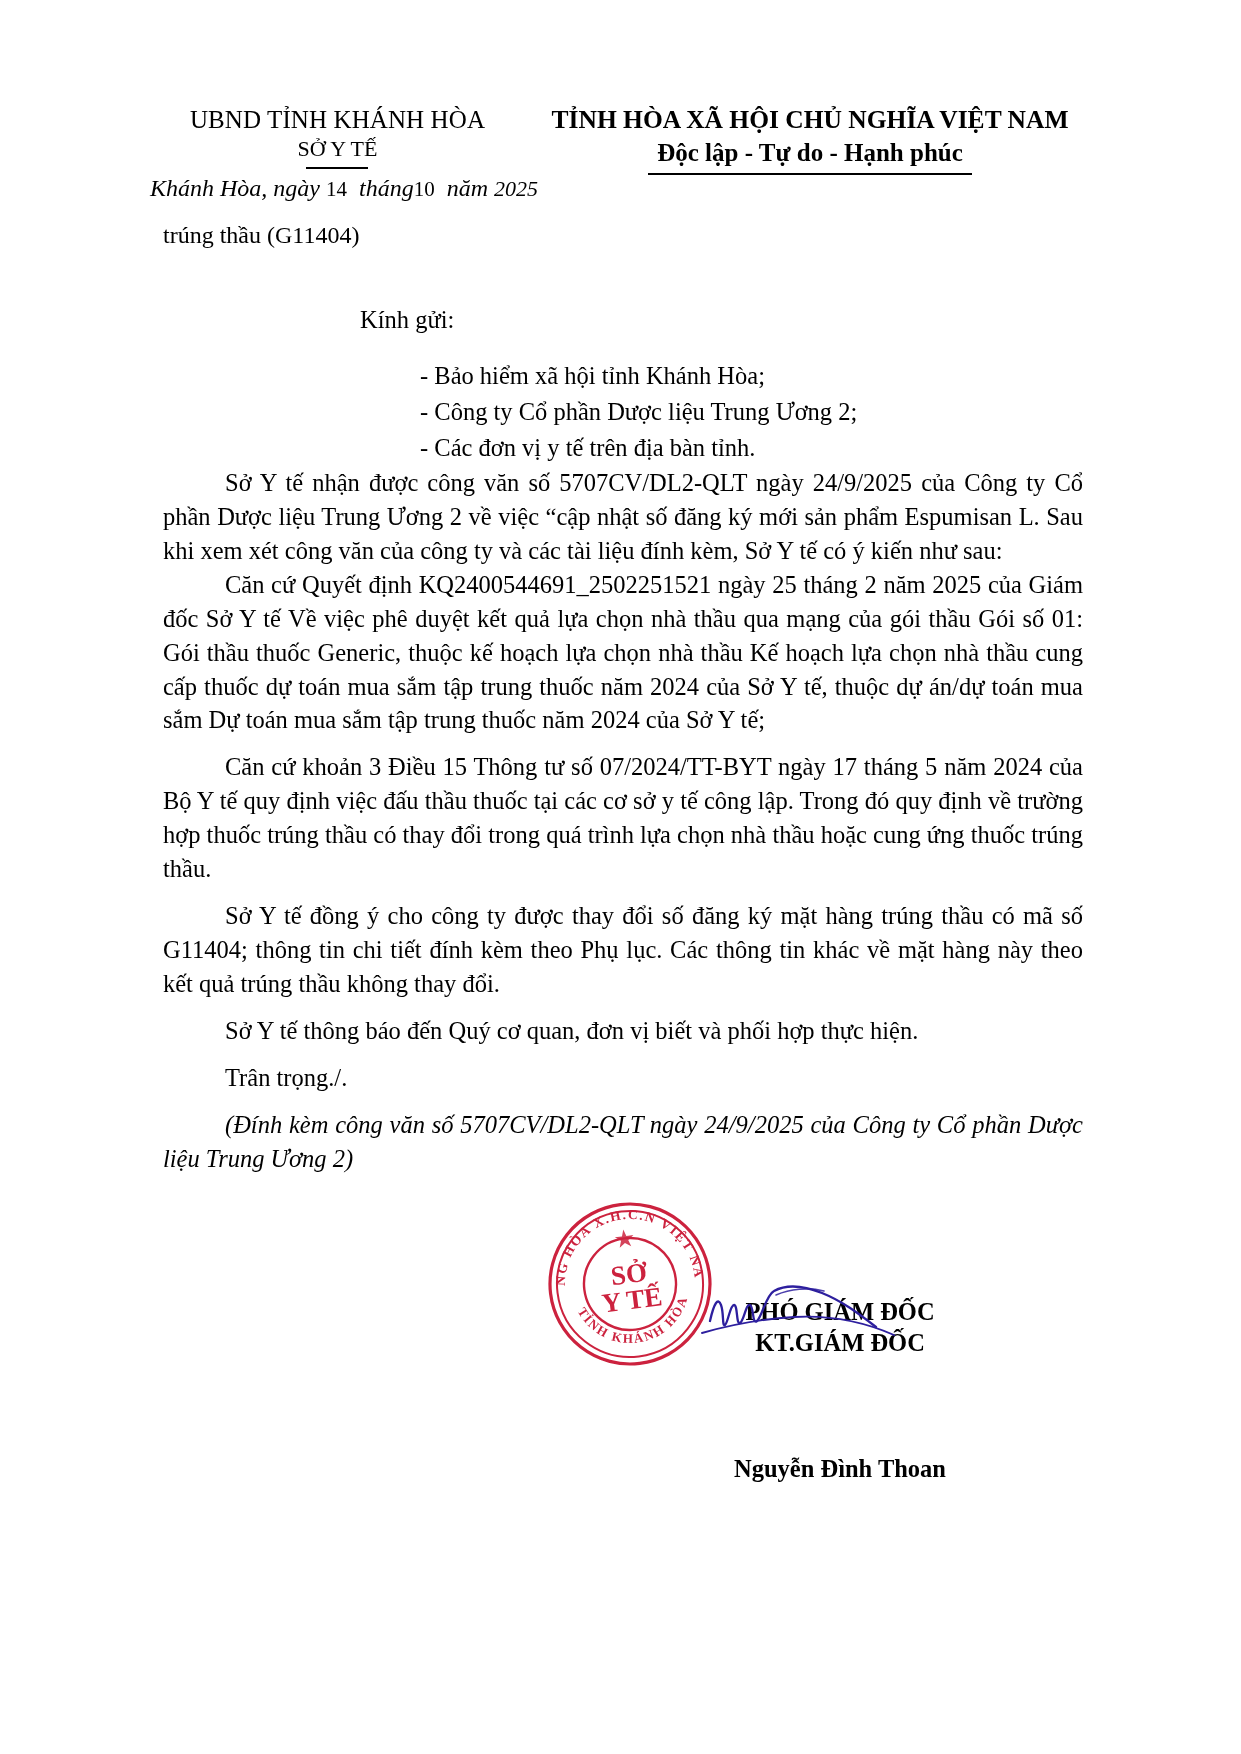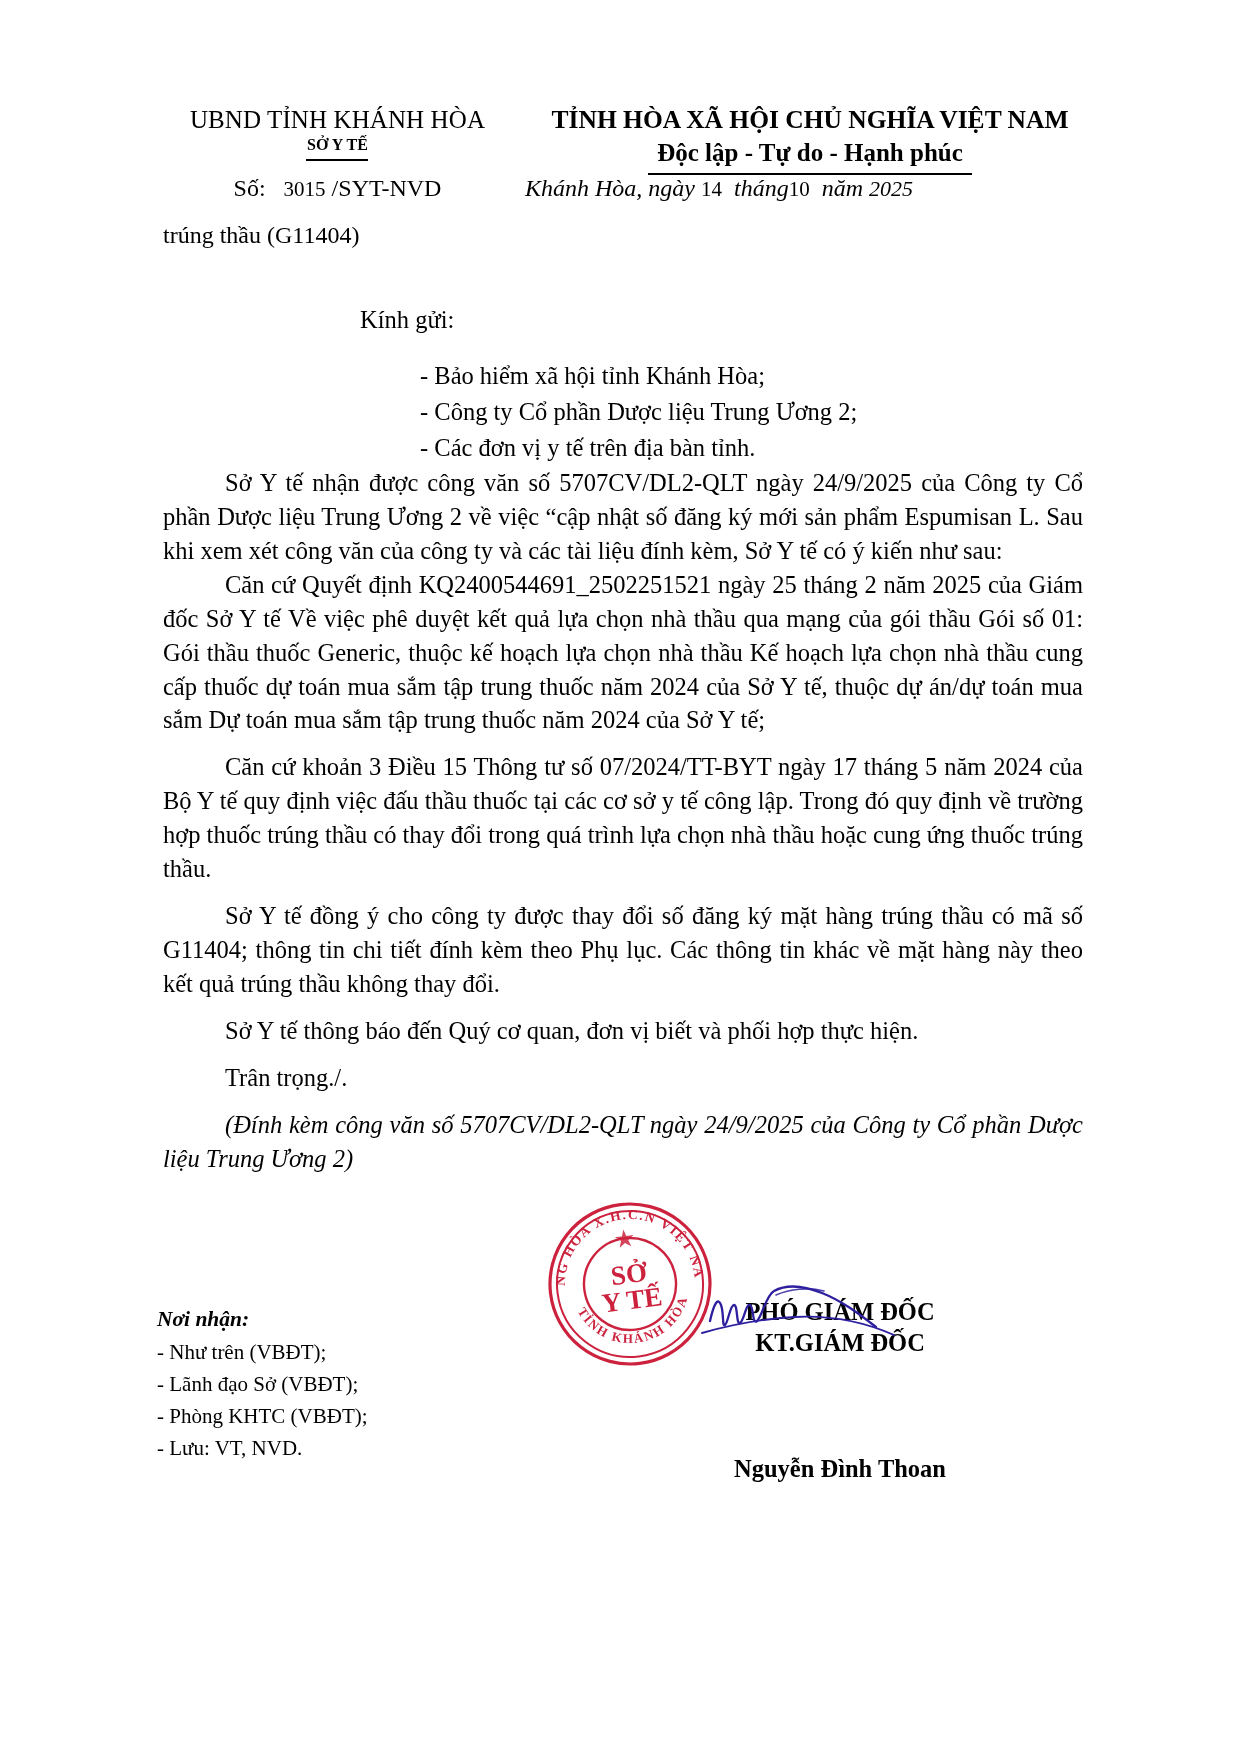--- a/index.html
+++ b/index.html
@@ -43,22 +43,22 @@
     width: 570px;
     text-align: center;
   }
   .org-line {
     font-size: 25px;
     letter-spacing: 0.1px;
     line-height: 1.24;
     white-space: nowrap;
   }
   .org-bold {
-    font-size: 16px;
-    font-weight: bold;
+    font-size: 22px;
+    font-weight: normal;
     line-height: 1.3;
     position: relative;
     display: inline-block;
   }
   .ul-short::after {
     content: "";
     position: absolute;
     left: 50%;
     transform: translateX(-50%);
     bottom: -5px;
@@ -255,25 +255,20 @@
       <div class="org-line">UBND TỈNH KHÁNH HÒA</div>
       <div><span class="org-bold ul-short">SỞ Y TẾ</span></div>
     </div>
     <div class="hdr-right">
       <div class="nation-line">TỈNH HÒA XÃ HỘI CHỦ NGHĨA VIỆT NAM</div>
       <div><span class="motto">Độc lập - Tự do - Hạnh phúc</span></div>
     </div>
   </div>
 
   <div class="numdate">
-    <div class="left">
-      <span>Số:</span>
-      &nbsp;&nbsp;<span class="num">3015</span>
-      <span>/SYT-NVD</span>
-    </div>
     <div class="right">
       <span>Khánh Hòa, ngày</span>
       <span class="dnum">14</span>
       &nbsp;<span>tháng</span><span class="dnum">10</span>
       &nbsp;<span>năm</span>&nbsp;<span class="ynum">2025</span>
     </div>
   </div>
 
   <div class="subject">
     <div>trúng thầu (G11404)</div>
@@ -293,27 +288,20 @@
     <p class="para">Căn cứ khoản 3 Điều 15 Thông tư số 07/2024/TT-BYT ngày 17 tháng 5 năm 2024 của Bộ Y tế quy định việc đấu thầu thuốc tại các cơ sở y tế công lập. Trong đó quy định về trường hợp thuốc trúng thầu có thay đổi trong quá trình lựa chọn nhà thầu hoặc cung ứng thuốc trúng thầu.</p>
     <div class="gap"></div>
     <p class="para">Sở Y tế đồng ý cho công ty được thay đổi số đăng ký mặt hàng trúng thầu có mã số G11404; thông tin chi tiết đính kèm theo Phụ lục. Các thông tin khác về mặt hàng này theo kết quả trúng thầu không thay đổi.</p>
     <div class="gap"></div>
     <p class="para"> Sở Y tế thông báo đến Quý cơ quan, đơn vị biết và phối hợp thực hiện.</p>
     <div class="gap"></div>
     <p class="para">Trân trọng./.</p>
     <p class="italic-note">(Đính kèm công văn số 5707CV/DL2-QLT ngày 24/9/2025 của Công ty Cổ phần Dược liệu Trung Ương 2)</p>
   </div>
 
-  <div class="noinhan">
-    <div class="title">Nơi nhận:</div>
-    <div class="item">- Như trên (VBĐT);</div>
-    <div class="item">- Lãnh đạo Sở (VBĐT);</div>
-    <div class="item">- Phòng KHTC (VBĐT);</div>
-    <div class="item">- Lưu: VT, NVD.</div>
-  </div>
 
   <div class="signblock">
     <div class="role">PHÓ GIÁM ĐỐC</div>
     <div class="role">KT.GIÁM ĐỐC</div>
     <div class="signer">Nguyễn Đình Thoan</div>
   </div>
 
   <div class="seal">
     <svg width="170" height="170" viewBox="0 0 170 170" xmlns="http://www.w3.org/2000/svg">
       <defs>

